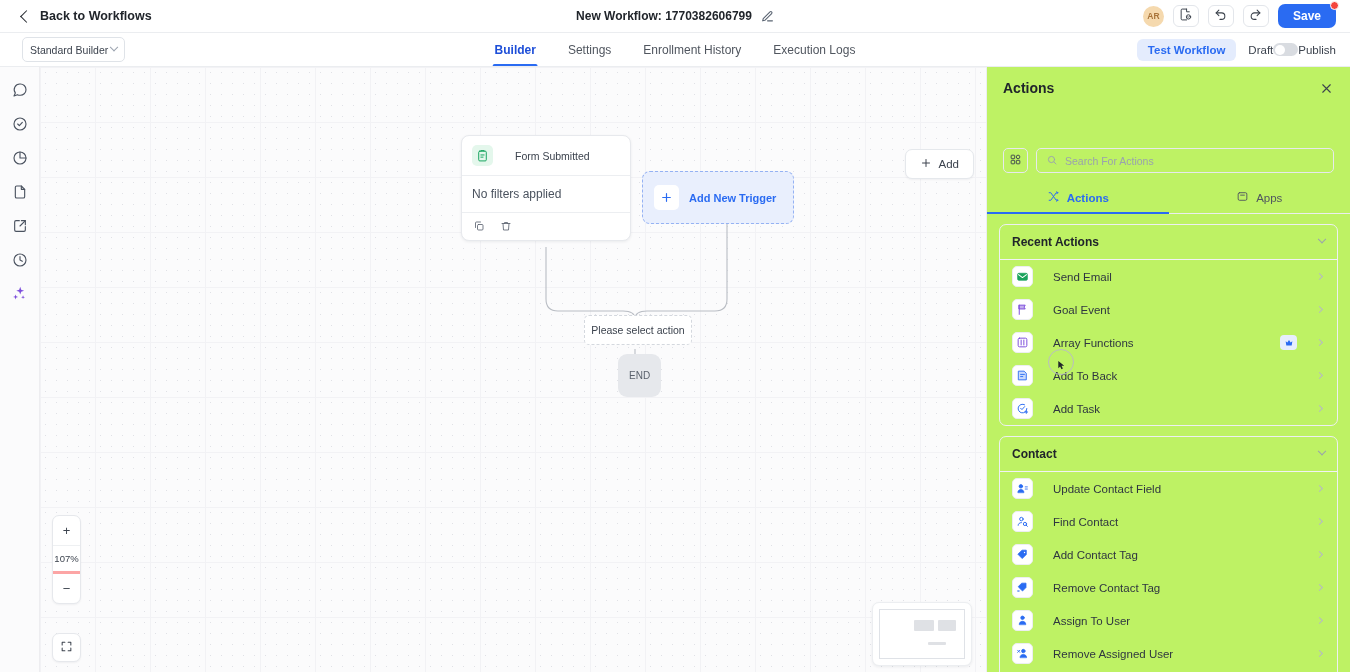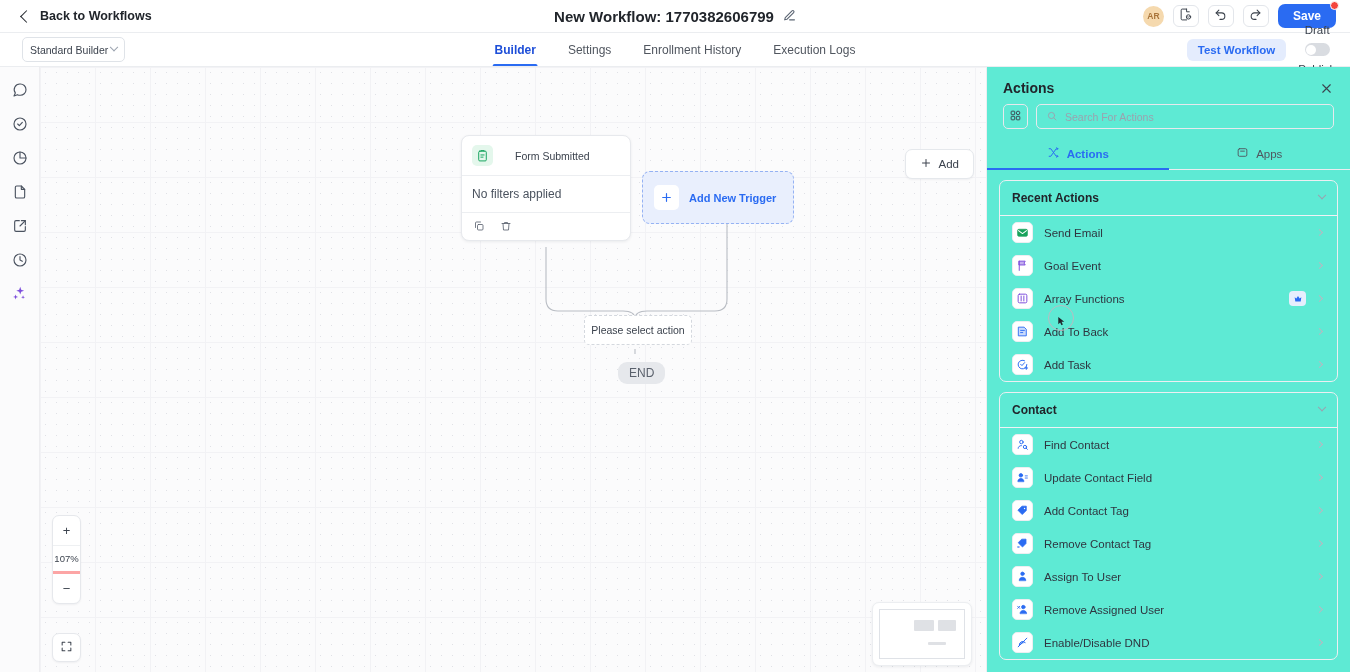--- a/index.html
+++ b/index.html
@@ -21,22 +21,22 @@
     position: relative;
   }
   .back-link {
     display: flex; align-items: center; gap: 8px;
     margin-left: 22px; cursor: pointer;
     font-size: 12.5px; font-weight: 600; color: #21252b;
   }
   .back-chev { width: 9px; height: 9px; border-left: 1.7px solid #21252b; border-bottom: 1.7px solid #21252b; transform: rotate(45deg); display:inline-block; margin-right:1px; }
   .wf-title {
     position: absolute; left: 50%; transform: translateX(-50%);
-    display: flex; align-items: flex-start; gap: 9px;
-    font-size: 15px; font-weight: 600; color: #21252b; white-space: nowrap;
+    display: flex; align-items: center; gap: 9px;
+    font-size: 12px; font-weight: 600; color: #21252b; white-space: nowrap;
   }
   .pencil-icon { width: 13px; height: 13px; color: #5a6472; display:inline-block; }
   .top-right { margin-left: auto; display: flex; align-items: center; gap: 9px; padding-right: 14px; }
   .avatar {
     width: 21px; height: 21px; border-radius: 50%;
     background: #f5d9ae; color: #a8743a;
     font-size: 8.5px; font-weight: 700;
     display: flex; align-items: center; justify-content: center;
   }
   .icon-btn {
@@ -77,21 +77,21 @@
   .ctab.active { color: #1d4ed8; font-weight: 700; }
   .ctab.active::after {
     content: ""; position: absolute; bottom: 0; left: -2px; right: -2px;
     height: 2px; background: #2a6bf2; border-radius: 2px 2px 0 0;
   }
   .tab-right { margin-left: auto; display: flex; align-items: center; gap: 12px; padding-right: 14px; }
   .test-wf {
     background: #e4ecfd; color: #2a6bf2; font-size: 11.5px; font-weight: 600;
     padding: 5px 11px; border-radius: 6px; cursor: pointer;
   }
-  .toggle-wrap { display: flex; align-items: center; gap: 7px; font-size: 11.5px; color: #3c434e; flex-direction: column; }
+  .toggle-wrap { display: flex; align-items: center; font-size: 11.5px; color: #3c434e; }
   .toggle {
     width: 25px; height: 13px; border-radius: 7px; background: #d9dce1;
     position: relative; cursor: pointer;
   }
   .toggle .knob { position:absolute; top:1.5px; left:1.5px; width:10px;height:10px;border-radius:50%;background:#fff; }
 
   
   .body { flex: 1; display: flex; min-height: 0; position: relative; }
 
   
@@ -146,23 +146,23 @@
   }
   .plus-box { width: 25px; height: 25px; background: #fff; border-radius: 5px; display:flex;align-items:center;justify-content:center; color:#2a6bf2; font-size:15px; line-height:1; }
   .addtrigger-label { font-size: 11px; font-weight: 600; color: #2a6bf2; }
 
   .node-select {
     position: absolute; left: 544px; top: 248px; width: 108px;
     background: #fff; border: 1px dashed #d4d8de; border-radius: 5px;
     font-size: 10.5px; color: #3c434e; text-align: center; padding: 8px 0;
   }
   .node-end {
-    position: absolute; left: 578px; top: 295px;
+    position: absolute; left: 578px; top: 287px;
     background: #e6e8ec; color: #5a616c; border-radius: 9px;
-    font-size: 12px; padding: 4px 11px;
+    font-size: 10px; padding: 16px 11px;
   }
   .edges { position: absolute; left: 0; top: 0; width: 100%; height: 100%; pointer-events: none; }
 
   
   .zoomctl {
     position: absolute; left: 12px; bottom: 68px; width: 29px;
     background: #fff; border: 1px solid #e6e8ec; border-radius: 7px;
     box-shadow: 0 1px 2px rgba(16,24,40,.05); overflow: hidden;
   }
   .zoomctl div { height: 29px; display: flex; align-items: center; justify-content: center; font-size: 13px; color: #3c434e; cursor: pointer; }
@@ -177,27 +177,27 @@
   .minimap {
     position: absolute; right: 14px; bottom: 6px; width: 100px; height: 64px;
     background: #fff; border: 1px solid #eceef1; border-radius: 7px;
     box-shadow: 0 1px 3px rgba(16,24,40,.07); padding: 6px;
   }
   .minimap-inner { width: 100%; height: 100%; border: 1px solid #dfe2e7; position: relative; background:#fff; }
   .mm-b { position: absolute; background: #dfe1e5; border-radius: 1px; }
 
   
   .panel {
-    width: 364px; flex: 0 0 364px; background: #5eead4;
+    width: 364px; flex: 0 0 364px; background: #bef264;
     border-left: 1px solid #eceef1; display: flex; flex-direction: column; min-height: 0;
   }
   .panel-head { display: flex; align-items: center; justify-content: space-between; padding: 13px 16px 8px 16px; }
   .panel-title { font-size: 14px; font-weight: 600; color: #21252b; }
   .close-x { width: 15px; height: 15px; cursor: pointer; color: #3c434e; }
-  .panel-search { display: flex; align-items: flex-start; gap: 8px; padding: 0 16px 10px 16px; }
+  .panel-search { display: flex; align-items: flex-start; gap: 8px; padding: 0 16px 10px 16px; margin-top: 44px; }
   .grid-btn { width: 25px; height: 25px; border: 1px solid #e7e9ed; border-radius: 5px; display:flex;align-items:center;justify-content:center; cursor:pointer; color:#3c434e; flex:0 0 25px;}
   .search-box {
     flex: 1; height: 25px; border: 1px solid #e7e9ed; border-radius: 5px;
     display: flex; align-items: center; gap: 7px; padding: 0 9px;
   }
   .search-box input {
     border: none; outline: none; font-size: 10.5px; color: #3c434e;
     font-family: inherit; width: 100%; background: transparent;
   }
   .search-box input::placeholder { color: #9aa2ae; }
@@ -215,21 +215,21 @@
   .group {
     border: 1px solid #edeff2; border-radius: 7px; margin-bottom: 10px; overflow: hidden;
   }
   .group-head {
     display: flex; align-items: center; justify-content: space-between;
     padding: 10px 12px; font-size: 12px; font-weight: 600; color: #21252b;
     border-bottom: 1px solid #f1f2f5; cursor: pointer;
   }
   .grp-chev { width: 6px; height: 6px; border-right: 1.2px solid #9aa2ae; border-bottom: 1.2px solid #9aa2ae; transform: rotate(45deg) translate(-2px,-2px); }
   .arow {
-    display: flex; align-items: center; gap: 11px; padding: 6px 12px; cursor: pointer;
+    display: flex; align-items: center; gap: 20px; padding: 6px 12px; cursor: pointer;
     position: relative;
   }
   .arow-ico {
     width: 21px; height: 21px; border: 1px solid #eceef1; border-radius: 5px;
     display: flex; align-items: center; justify-content: center; background: #fff; flex: 0 0 21px;
   }
   .arow-label { font-size: 11.5px; color: #2f3640; flex: 1; }
   .arow-chev { width: 5px; height: 5px; border-right: 1.2px solid #b6bac1; border-top: 1.2px solid #b6bac1; transform: rotate(45deg); margin-right: 3px;}
   .prem-badge {
     width: 17px; height: 15px; background: #e7eefd; border-radius: 4px;
@@ -608,45 +608,45 @@
 
         <div class="group">
           <div class="group-head">
             <span>Contact</span>
             <span class="grp-chev"></span>
           </div>
 
 
           <div class="arow">
             <span class="arow-ico">
+              <svg viewBox="0 0 24 24" width="13" height="13" fill="#2a6bf2" stroke="#2a6bf2" stroke-width="1.6" stroke-linecap="round" stroke-linejoin="round">
+                  <circle cx="9" cy="8" r="3.2"></circle>
+                  <path d="M3.5 19c0-3 2.5-5 5.5-5s5.5 2 5.5 5Z"></path>
+                  <path d="M17 9h4M17 13h4" fill="none"></path>
+                </svg>
+            </span>
+            <span class="arow-label">Update Contact Field</span>
+            <span class="arow-chev"></span>
+          </div>
+
+          <div class="arow">
+            <span class="arow-ico">
               <svg viewBox="0 0 24 24" width="13" height="13" fill="none" stroke="#2a6bf2" stroke-width="1.8" stroke-linecap="round" stroke-linejoin="round">
                   <circle cx="10" cy="7.5" r="3.2"></circle>
                   <path d="M4 19c0-3 2.7-5 6-5"></path>
                   <circle cx="16.5" cy="16.5" r="3"></circle>
                   <path d="m19 19 2 2"></path>
                 </svg>
             </span>
             <span class="arow-label">Find Contact</span>
             <span class="arow-chev"></span>
           </div>
 
           <div class="arow">
             <span class="arow-ico">
-              <svg viewBox="0 0 24 24" width="13" height="13" fill="#2a6bf2" stroke="#2a6bf2" stroke-width="1.6" stroke-linecap="round" stroke-linejoin="round">
-                  <circle cx="9" cy="8" r="3.2"></circle>
-                  <path d="M3.5 19c0-3 2.5-5 5.5-5s5.5 2 5.5 5Z"></path>
-                  <path d="M17 9h4M17 13h4" fill="none"></path>
-                </svg>
-            </span>
-            <span class="arow-label">Update Contact Field</span>
-            <span class="arow-chev"></span>
-          </div>
-
-          <div class="arow">
-            <span class="arow-ico">
               <svg viewBox="0 0 24 24" width="13" height="13" fill="#2a6bf2" stroke="#2a6bf2" stroke-width="1.4" stroke-linejoin="round">
                   <path d="M3.5 11.5 11 4h8v8l-7.5 7.5Z"></path>
                   <circle cx="15.8" cy="8.2" r="1.3" fill="#fff" stroke="none"></circle>
                 </svg>
             </span>
             <span class="arow-label">Add Contact Tag</span>
             <span class="arow-chev"></span>
           </div>
 
           <div class="arow">

